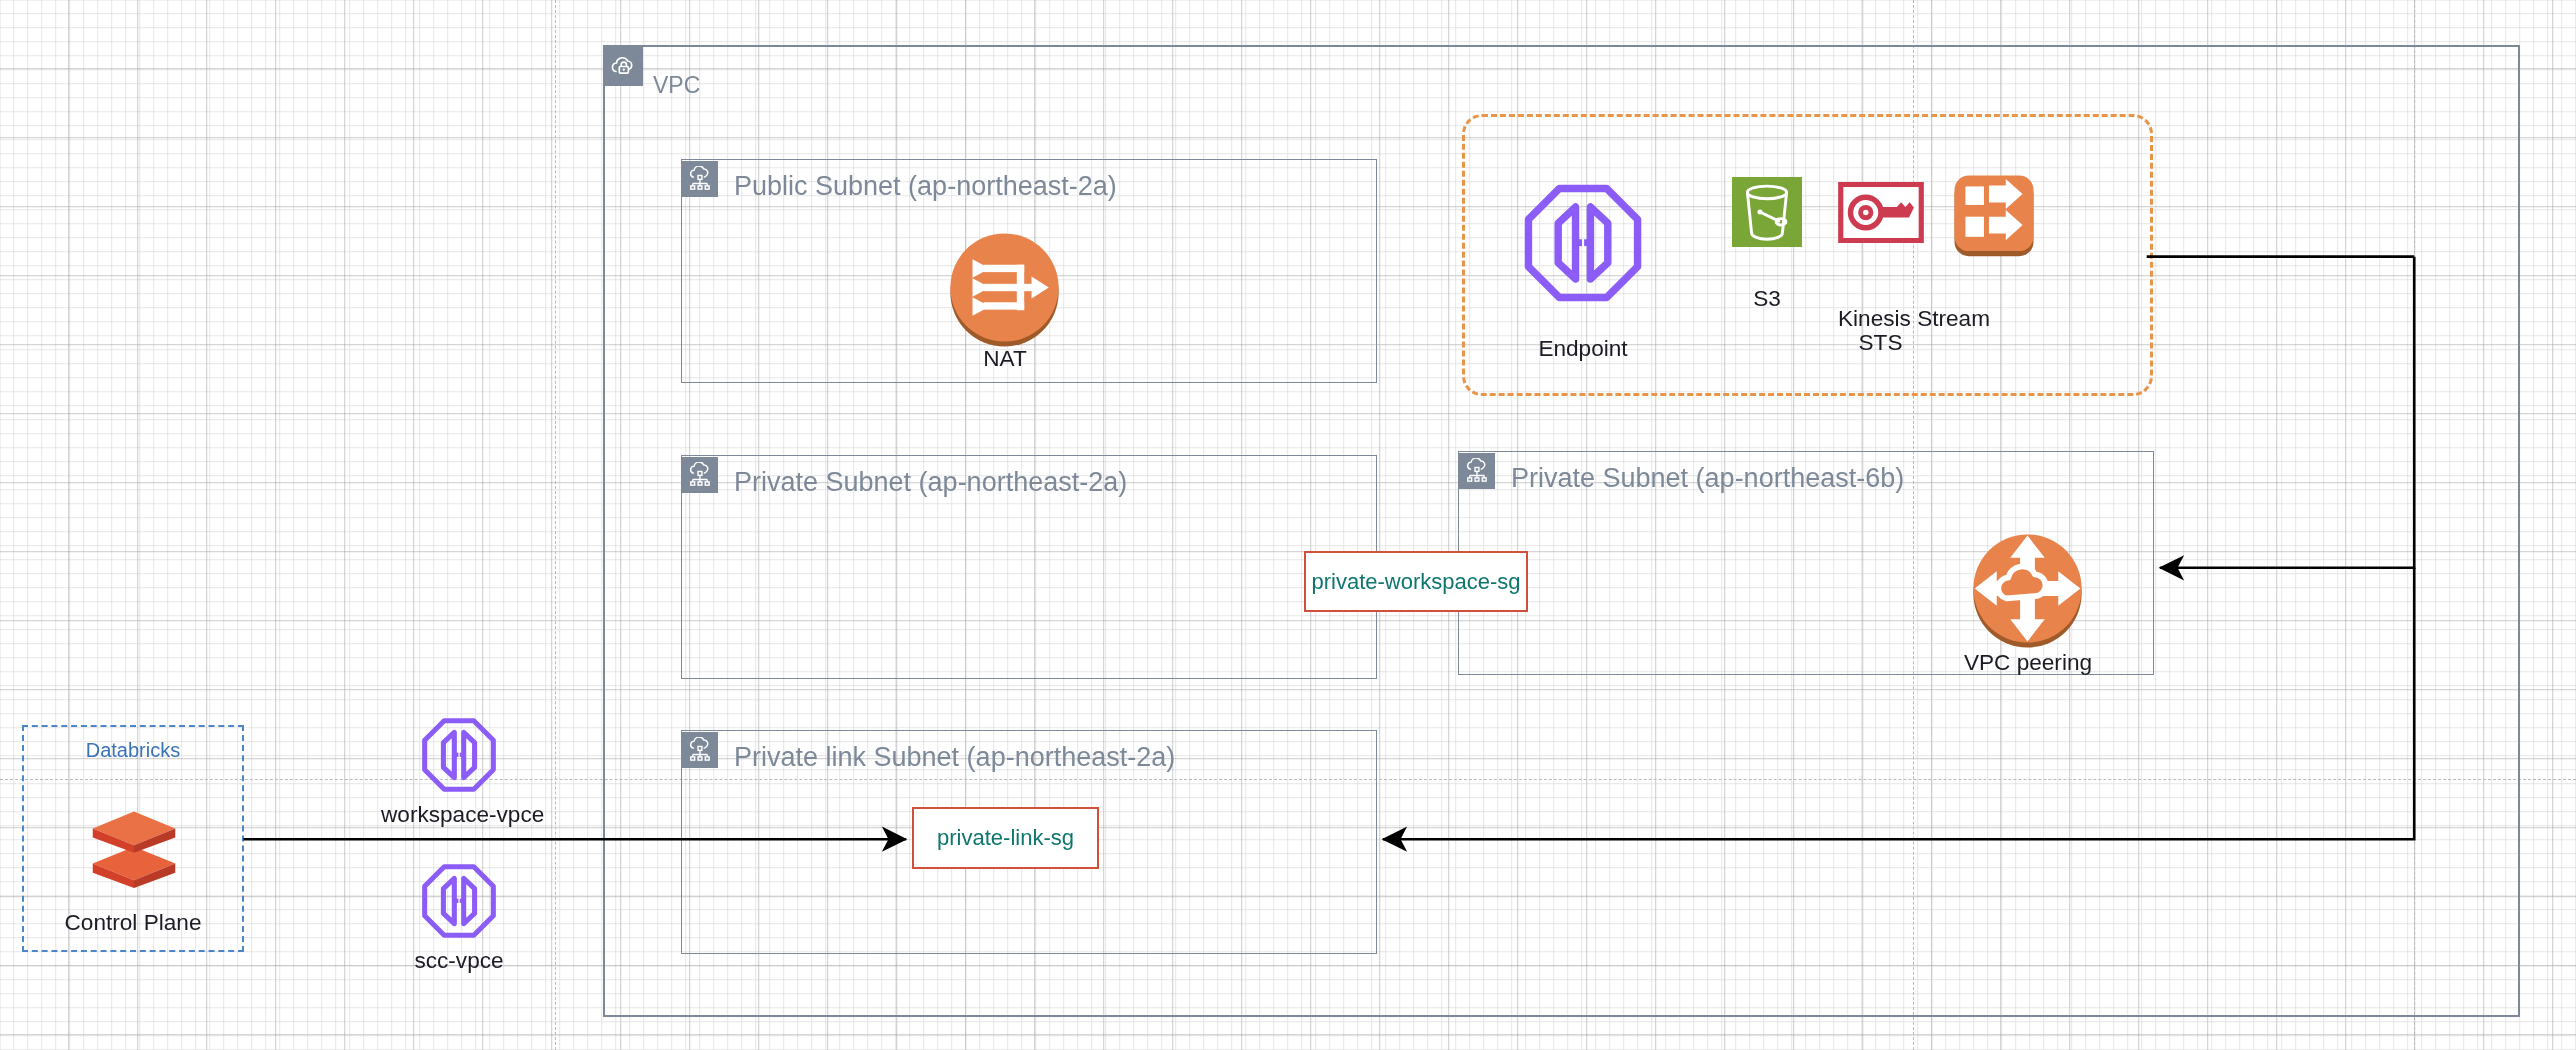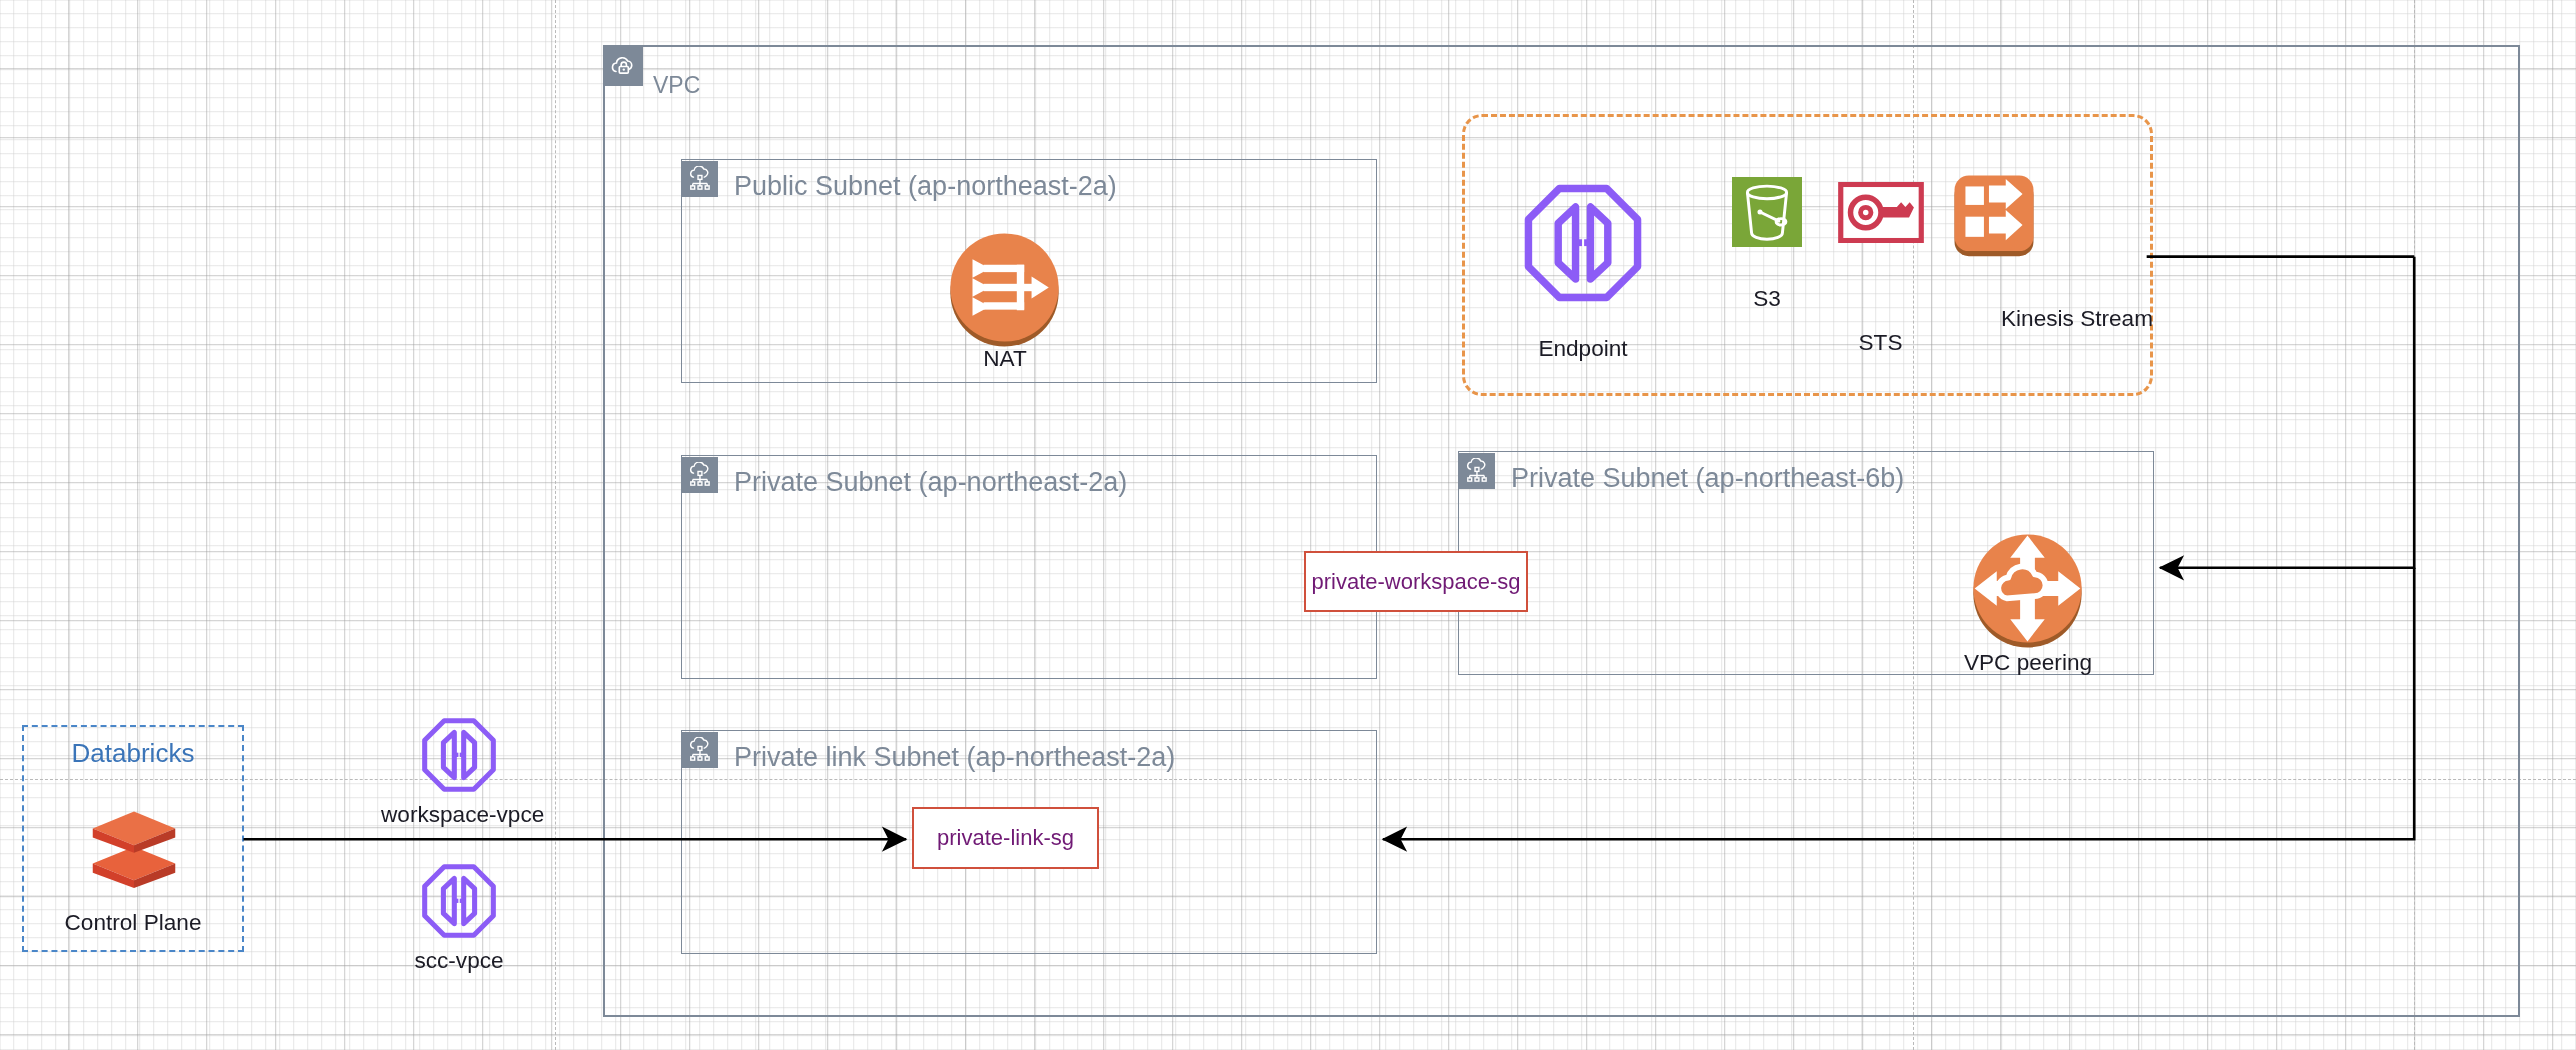--- a/index.html
+++ b/index.html
@@ -73,36 +73,36 @@
     background: transparent;
   }
 
   
   .grp-databricks {
     border: 2.3px dashed #4a86c8;
     background: transparent;
   }
   .databricks-title {
     color: #3a74b8;
-    font-size: 26px;
+    font-size: 20px;
     text-align: center;
     line-height: 1;
     white-space: nowrap;
   }
 
   
   .sg-box {
     border: 2.3px solid #d0503c;
     background: #ffffff;
     display: flex;
     align-items: center;
     justify-content: center;
   }
   .sg-label {
-    color: #701a75;
+    color: #0f766e;
     font-size: 22px;
     white-space: nowrap;
     line-height: 1;
   }
 
   
   .node-label {
     color: #1b1b25;
     font-size: 22.6px;
     text-align: center;
@@ -207,21 +207,21 @@
       <rect x="3" y="9" width="94" height="90" rx="17" fill="#9e5a28"></rect>
       <rect x="3" y="3" width="94" height="90" rx="17" fill="#e8834b"></rect>
       <g fill="#ffffff">
         <rect x="16" y="16" width="22" height="22"></rect>
         <rect x="16" y="52" width="22" height="24"></rect>
         <path d="M44 15 L64 15 L64 7 L84 25 L64 43 L64 35 L44 35 Z"></path>
         <path d="M44 52 L64 52 L64 44 L84 62 L64 80 L64 72 L44 72 Z"></path>
       </g>
     </svg>
   </div>
-  <div class="abs node-label" style="left:1999px; top:308px; width:156px;">Kinesis Stream</div>
+  <div class="abs node-label" style="left:1836px; top:308px; width:156px;">Kinesis Stream</div>
 
   <div class="abs grp-subnet" style="left:681px; top:455px; width:696px; height:224px;"></div>
   <div class="abs grp-tab" style="left:682px; top:457px;">
     <svg width="26.4" height="26.4" viewBox="0 0 34 34">
       <path d="M8.4 14.4 a4.6 4.6 0 0 1 0.8 -9.1 a6.6 6.6 0 0 1 12.4 -1.5 a4.8 4.8 0 0 1 3.6 8.3 a4.8 4.8 0 0 1 -3 2.3" fill="none" stroke="#ffffff" stroke-width="1.8" stroke-linecap="round"></path>
       <rect x="14.2" y="12.2" width="5" height="5" fill="none" stroke="#ffffff" stroke-width="1.8"></rect>
       <path d="M16.7 17.2 v5.4 M7.4 22.6 h18.6 M7.4 22.6 v3.4 M26 22.6 v3.4 M16.7 22.6 v3.4" fill="none" stroke="#ffffff" stroke-width="1.8"></path>
       <rect x="4.9" y="25.6" width="5" height="4.2" fill="none" stroke="#ffffff" stroke-width="1.8"></rect>
       <rect x="14.2" y="25.6" width="5" height="4.2" fill="none" stroke="#ffffff" stroke-width="1.8"></rect>
       <rect x="23.5" y="25.6" width="5" height="4.2" fill="none" stroke="#ffffff" stroke-width="1.8"></rect>

